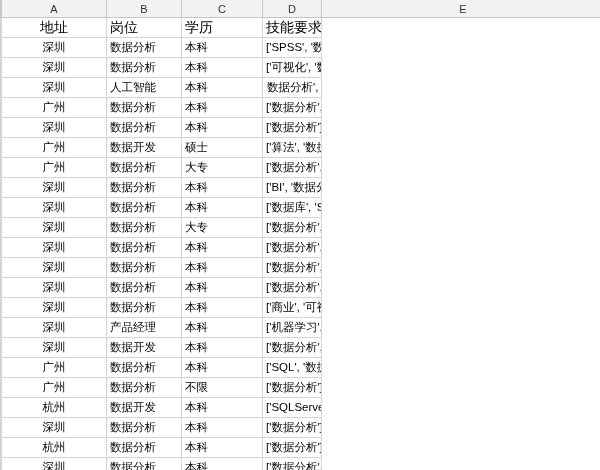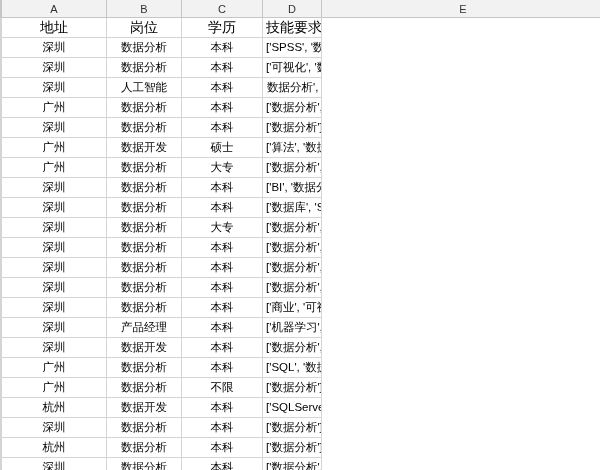--- a/index.html
+++ b/index.html
@@ -53,22 +53,22 @@
   .cell {
     padding: 0 3px;
     font-size: 11.5px;
     line-height: 19px;
     overflow: hidden;
     text-overflow: clip;
     white-space: nowrap;
   }
   .c-a { width: 104px; text-align: center; }
   .c-b { width: 74px; text-align: center; }
-  .c-c { width: 80px; text-align: center; }
-  .c-d { width: 58px; text-align: center; }
+  .c-c { width: 80px; }
+  .c-d { width: 58px; }
   .c-e { width: 282px; text-align: center; }
   .header-cell .cell { font-size: 14px; }
   td.e-col .cell {
     text-align: left;
   }
   td.e-col.overflow .cell {
     text-align: left;
     padding-left: 4px;
   }
   

